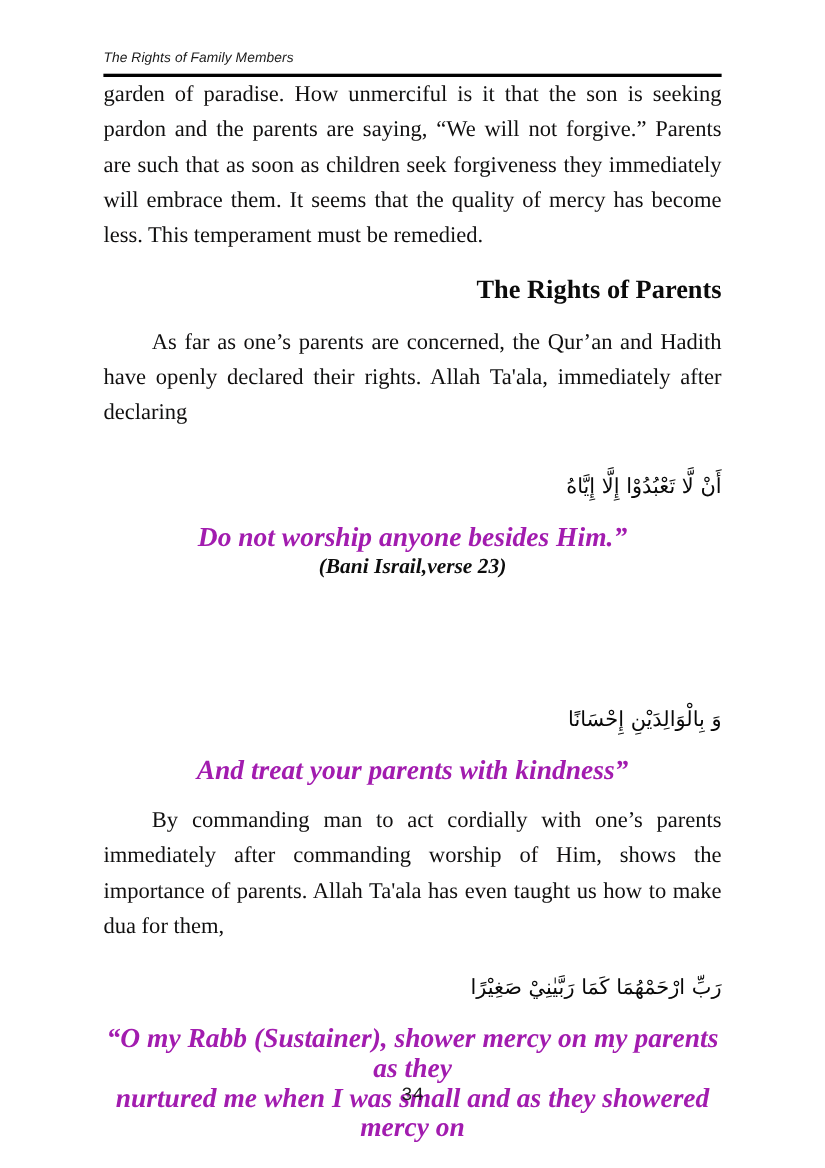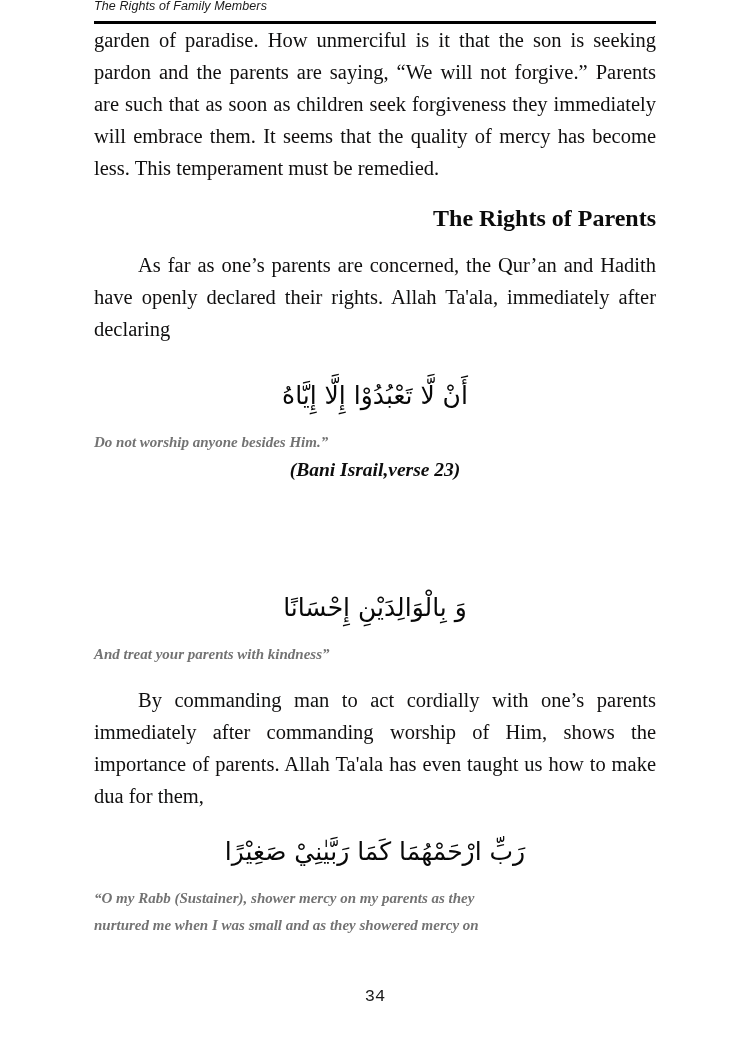--- a/index.html
+++ b/index.html
@@ -17,20 +17,21 @@
   }
   .content {
     position: absolute;
     left: 94px;
     top: 0;
     width: 562px;
   }
 
   
   .running-head {
+    padding-top: 46px;
     font-family: "Liberation Sans", sans-serif;
     font-style: italic;
     font-size: 12.5px;
     color: #1a1a1a;
     letter-spacing: 0.1px;
     line-height: 1.1;
   }
   .header-rule {
     margin-top: 7px;
     height: 3px;
@@ -67,37 +68,37 @@
     text-align: right;
     color: #0b0b0b;
     margin: 19px 0 0 0;
   }
 
   
   .arabic {
     font-family: "DejaVu Sans", sans-serif;
     direction: rtl;
     unicode-bidi: bidi-override;
-    text-align: center;
-    font-size: 25px;
+    text-align: right;
+    font-size: 19px;
     line-height: 48px;
     color: #080808;
     margin: 0;
     white-space: nowrap;
   }
 
   
   .translation {
     font-family: "Liberation Serif", "DejaVu Serif", serif;
     font-weight: bold;
     font-style: italic;
-    font-size: 15px;
+    font-size: 25px;
     line-height: 27px;
-    text-align: left;
-    color: #737373;
+    text-align: center;
+    color: #a21caf;
     margin: 0;
   }
   .citation {
     font-family: "Liberation Serif", "DejaVu Serif", serif;
     font-weight: bold;
     font-style: italic;
     font-size: 19.5px;
     line-height: 27px;
     text-align: center;
     color: #0d0d0d;

